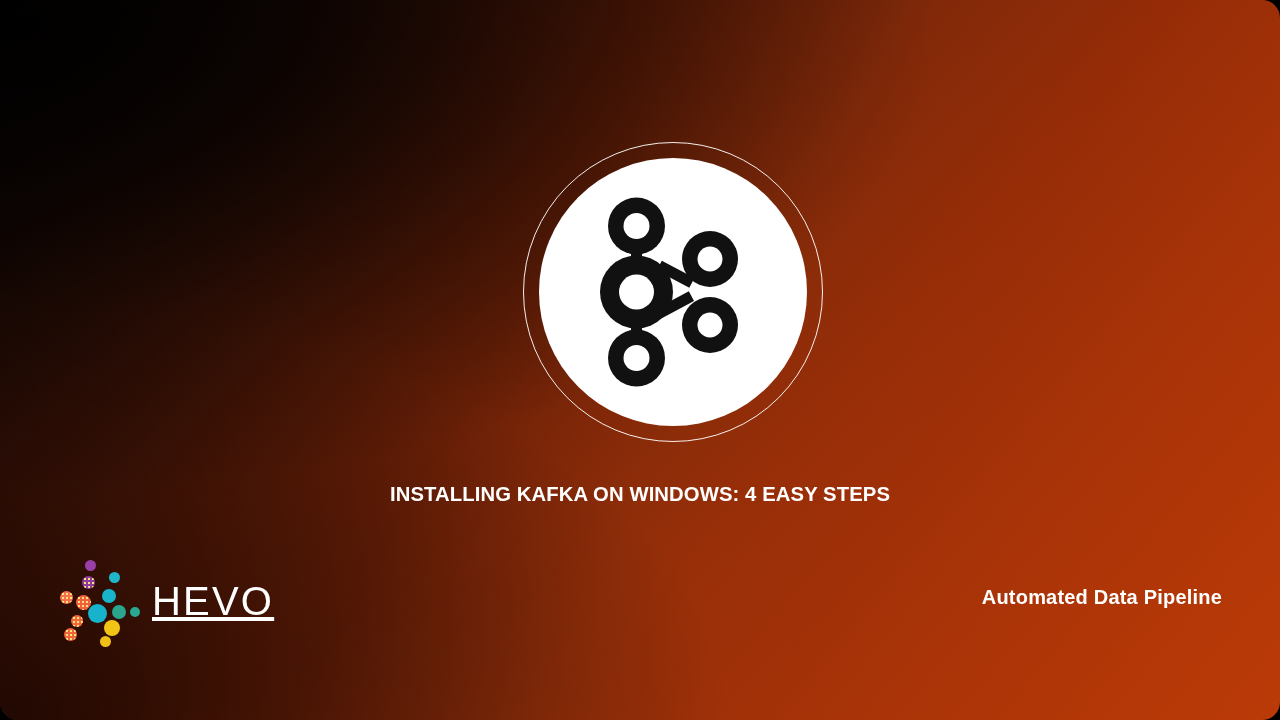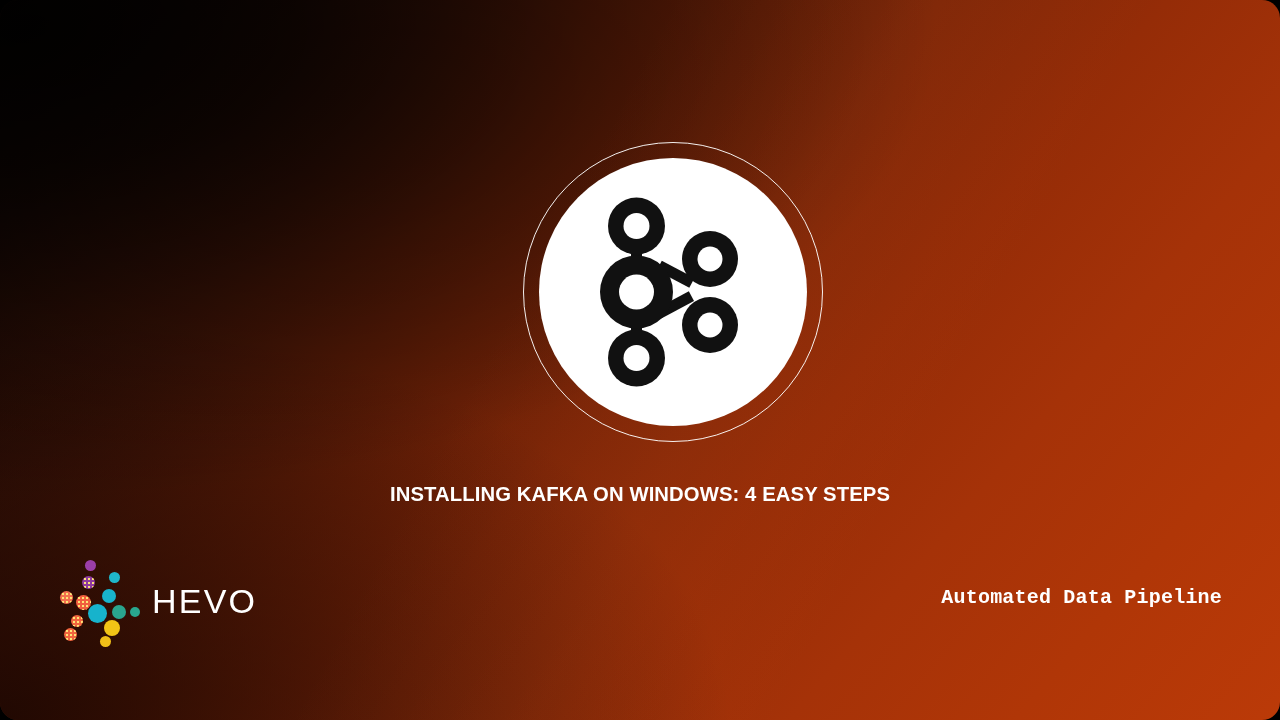--- a/index.html
+++ b/index.html
@@ -105,38 +105,39 @@
     content:"";
     position:absolute; inset:0;
     border-radius:50%;
     background-image:
       radial-gradient(circle, rgba(255,235,120,0.95) 0.9px, rgba(255,255,255,0) 1.1px);
     background-size:4px 4px;
     background-position:1px 1px;
   }
   .brand-word {
     color:#ffffff;
-    font-size:34px;
+    font-size:40px;
     font-weight:400;
     letter-spacing:2.2px;
     line-height:1;
     margin-left:12px;
     margin-top:-2px;
     font-family:"Liberation Sans", sans-serif;
+    text-decoration:underline;
   }
 
   .tagline {
     position:absolute;
     right:58px; top:586px;
     color:#ffffff;
     font-size:20px;
     font-weight:700;
     letter-spacing:0.2px;
     z-index:4;
-    font-family:Liberation Mono, monospace;
+    font-family:Liberation Sans, sans-serif;
   }
 </style>
 </head>
 <body>
 
 <div id="canvas">
 
   <div class="emblem">
     <div class="emblem-ring"></div>
     <div class="emblem-disc">

